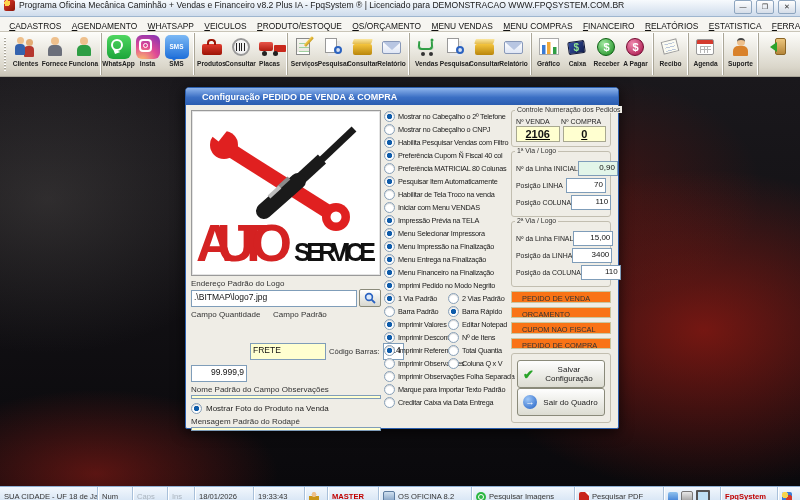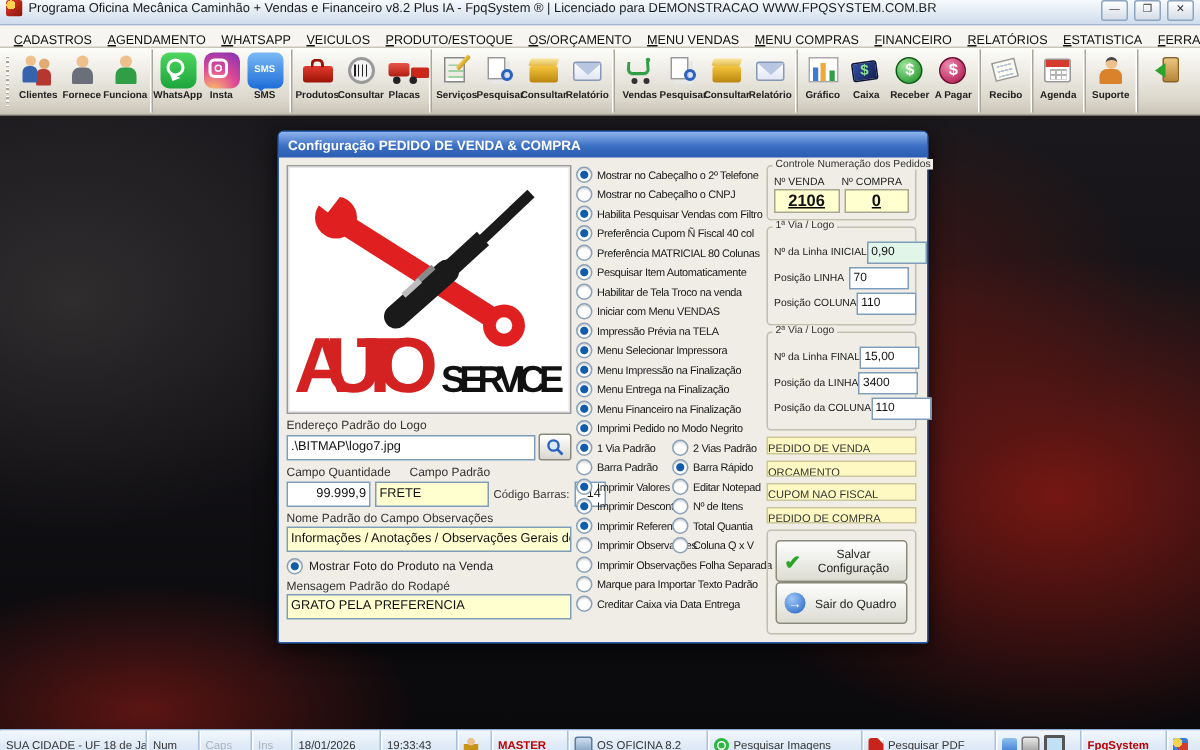--- a/index.html
+++ b/index.html
@@ -88,39 +88,39 @@
   .main{position:relative;height:409px;
     background:
       radial-gradient(ellipse 340px 230px at 88% 62%,rgba(200,30,18,.55),transparent 70%),
       radial-gradient(ellipse 220px 160px at 76% 28%,rgba(130,22,14,.35),transparent 70%),
       radial-gradient(ellipse 300px 220px at 6% 30%,rgba(140,135,128,.22),transparent 70%),
       radial-gradient(ellipse 260px 120px at 12% 97%,rgba(170,32,24,.5),transparent 70%),
       linear-gradient(#1a181c,#0a090c);}
   
   .dialog{position:absolute;left:185px;top:10px;width:432px;height:340px;background:#efede6;
     border:1px solid #2c5fae;border-radius:4px 4px 2px 2px;box-shadow:0 3px 14px rgba(0,0,0,.7);display:flex;flex-direction:column;}
-  .dlg-title{height:17px;flex:none;border-radius:3px 3px 0 0;display:flex;align-items:center;padding:0 6px;
+  .dlg-title{height:17px;flex:none;border-radius:3px 3px 0 0;display:flex;align-items:center;padding:0 16px;
     background:linear-gradient(#8db4ec,#3b6fc4 55%,#2a5cb0);color:#fff;font-size:9px;font-weight:bold;}
   .dlg-body{flex:1;display:flex;gap:3px;padding:5px;min-height:0;}
   .col-left{width:190px;flex:none;display:flex;flex-direction:column;}
   .col-mid{width:124px;flex:none;display:flex;flex-direction:column;justify-content:flex-start;}
   .col-right{width:100px;flex:none;display:flex;flex-direction:column;}
   .lbl{font-size:8px;color:#333;margin:3px 0 1px;white-space:nowrap;}
   .fld{background:#fff;border:1px solid #7f9db9;height:13px;font-size:8.5px;color:#111;
        padding:1px 2px;white-space:nowrap;overflow:hidden;}
   .fld.yellow{background:#ffffd0;}
   .fld.green{background:#e2f5e9;}
   .logo-box{height:164px;background:#fff;border:1px solid #9a9a9a;box-shadow:inset 0 0 0 1px #e4e4e4;}
   .path-row{display:flex;gap:2px;align-items:center;}
   .path-row .fld{flex:1;}
   .mag-btn{width:20px;height:16px;flex:none;background:linear-gradient(#fff,#d8d8d0);border:1px solid #8a8a7a;border-radius:2px;
     display:flex;align-items:center;justify-content:center;}
   .labels-row{display:flex;gap:4px;}
   .fields-row{display:flex;gap:3px;align-items:center;margin-top:1px;}
-  .qty{width:50px;text-align:right;flex:none;}
+  .qty{width:50px;text-align:right;flex:none;margin-top:44px;}
   .frete{width:70px;flex:none;}
   .cb-lbl{font-size:7.6px;color:#333;white-space:nowrap;}
   .cb-fld{width:15px;text-align:right;flex:none;}
   .radio{width:9px;height:9px;border:1px solid #88a0b8;border-radius:50%;background:#fff;flex:none;
     box-shadow:inset 0 1px 1px rgba(0,0,0,.18);}
   .radio.on{background:radial-gradient(circle,#0f5caa 0 2.4px,#fff 3px);}
   .radio-row{display:flex;align-items:center;gap:4px;margin:4px 0 0;}
   .radio-row span{font-size:8px;color:#222;}
   
   .opt-row{display:flex;align-items:center;height:13px;}
@@ -132,23 +132,23 @@
   
   .grp{border:1px solid #c2beb0;border-radius:3px;position:relative;padding:7px 4px 4px;margin-bottom:4px;}
   .grp .legend{position:absolute;top:-5px;left:3px;background:#efede6;font-size:6.9px;color:#333;padding:0 2px;white-space:nowrap;}
   .num-labels{display:flex;}
   .num-labels span{flex:1;font-size:7px;color:#222;white-space:nowrap;}
   .num-fields{display:flex;gap:3px;margin-top:1px;text-decoration:underline;}
   .num-fld{flex:1;background:#ffffd0;border:1px solid #a8a890;height:14px;font-size:11px;font-weight:bold;color:#111;
     text-align:center;line-height:14px;}
   .via-row{display:flex;align-items:center;justify-content:space-between;margin:2px 0;}
   .via-row .vlbl{font-size:6.9px;color:#222;white-space:nowrap;}
-  .via-row .fld{width:34px;flex:none;text-align:left;font-size:8px;height:11px;}
-  .doc-bar{background:#fef9c3;border:1px solid #c9c6a0;height:13px;line-height:13px;font-size:7.4px;color:#333;
-    padding:0 0;margin-bottom:4px;white-space:nowrap;overflow:hidden;}
+  .via-row .fld{width:34px;flex:none;text-align:right;font-size:8px;height:11px;}
+  .doc-bar{background:#f97316;border:1px solid #c9c6a0;height:13px;line-height:13px;font-size:7.4px;color:#333;
+    padding:0 10px;margin-bottom:4px;white-space:nowrap;overflow:hidden;}
   .btn-grp{flex:1;border:1px solid #c2beb0;border-radius:3px;padding:6px 5px;display:flex;flex-direction:column;justify-content:space-around;}
   .btn{display:flex;align-items:center;gap:5px;height:26px;background:linear-gradient(#fefefe,#dcdcd2);
     border:1px solid #8a8a7a;border-radius:3px;padding:0 5px;font-size:8px;color:#222;}
   .check-glyph{color:#28a428;font-size:13px;font-weight:bold;line-height:1;}
   .go-glyph{width:14px;height:14px;border-radius:50%;background:radial-gradient(circle at 35% 30%,#9ec7f7,#1f5fc4);
     color:#fff;font-size:9px;font-weight:bold;text-align:center;line-height:14px;flex:none;}
   .btn .btxt{flex:1;text-align:center;}
   
   .statusbar{height:19px;display:flex;align-items:stretch;background:linear-gradient(#f2f7fd,#cfe0f2);
     border-top:1px solid #8fb0d4;font-size:7.6px;color:#333;}

